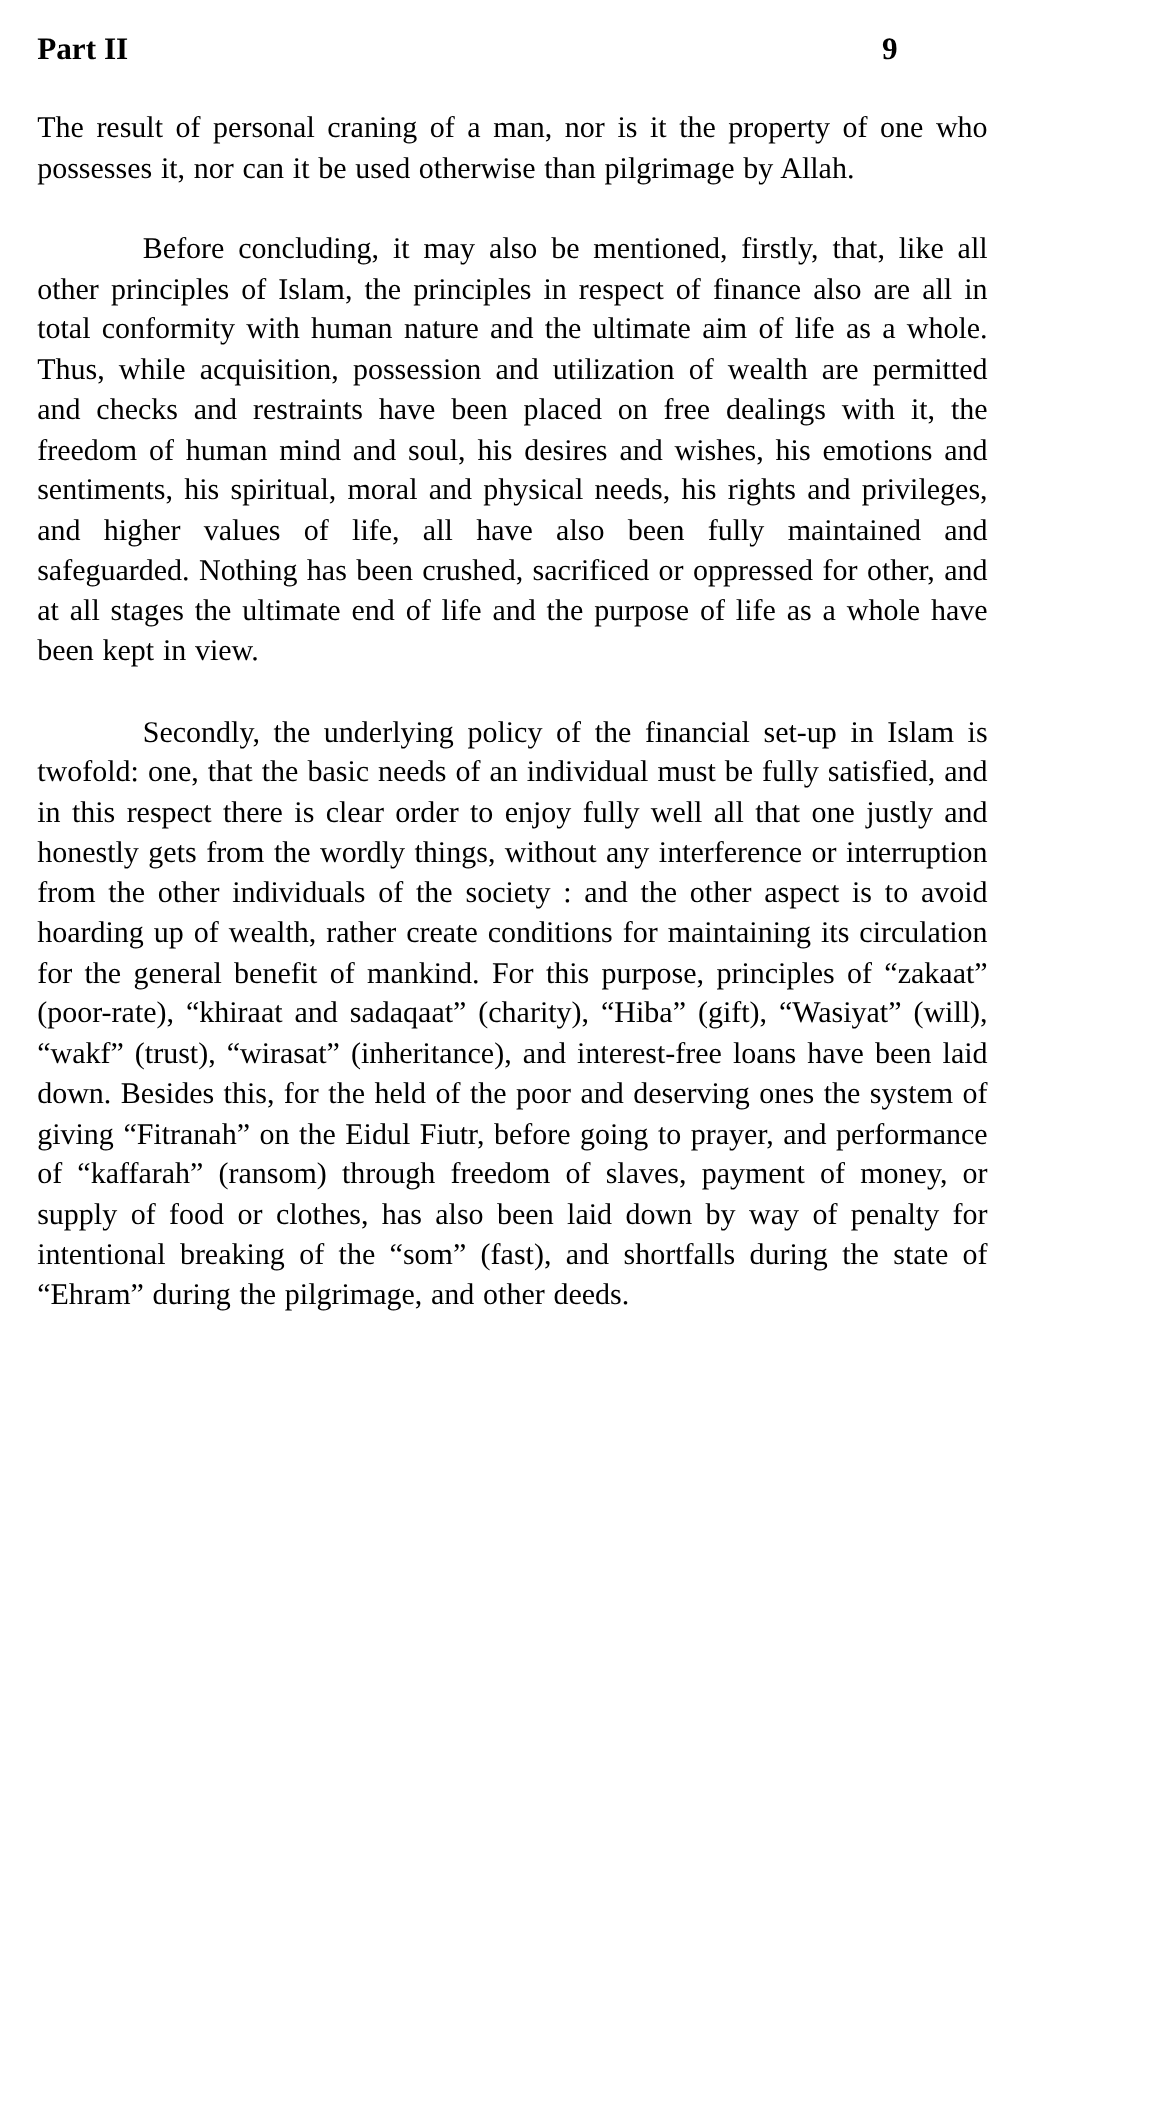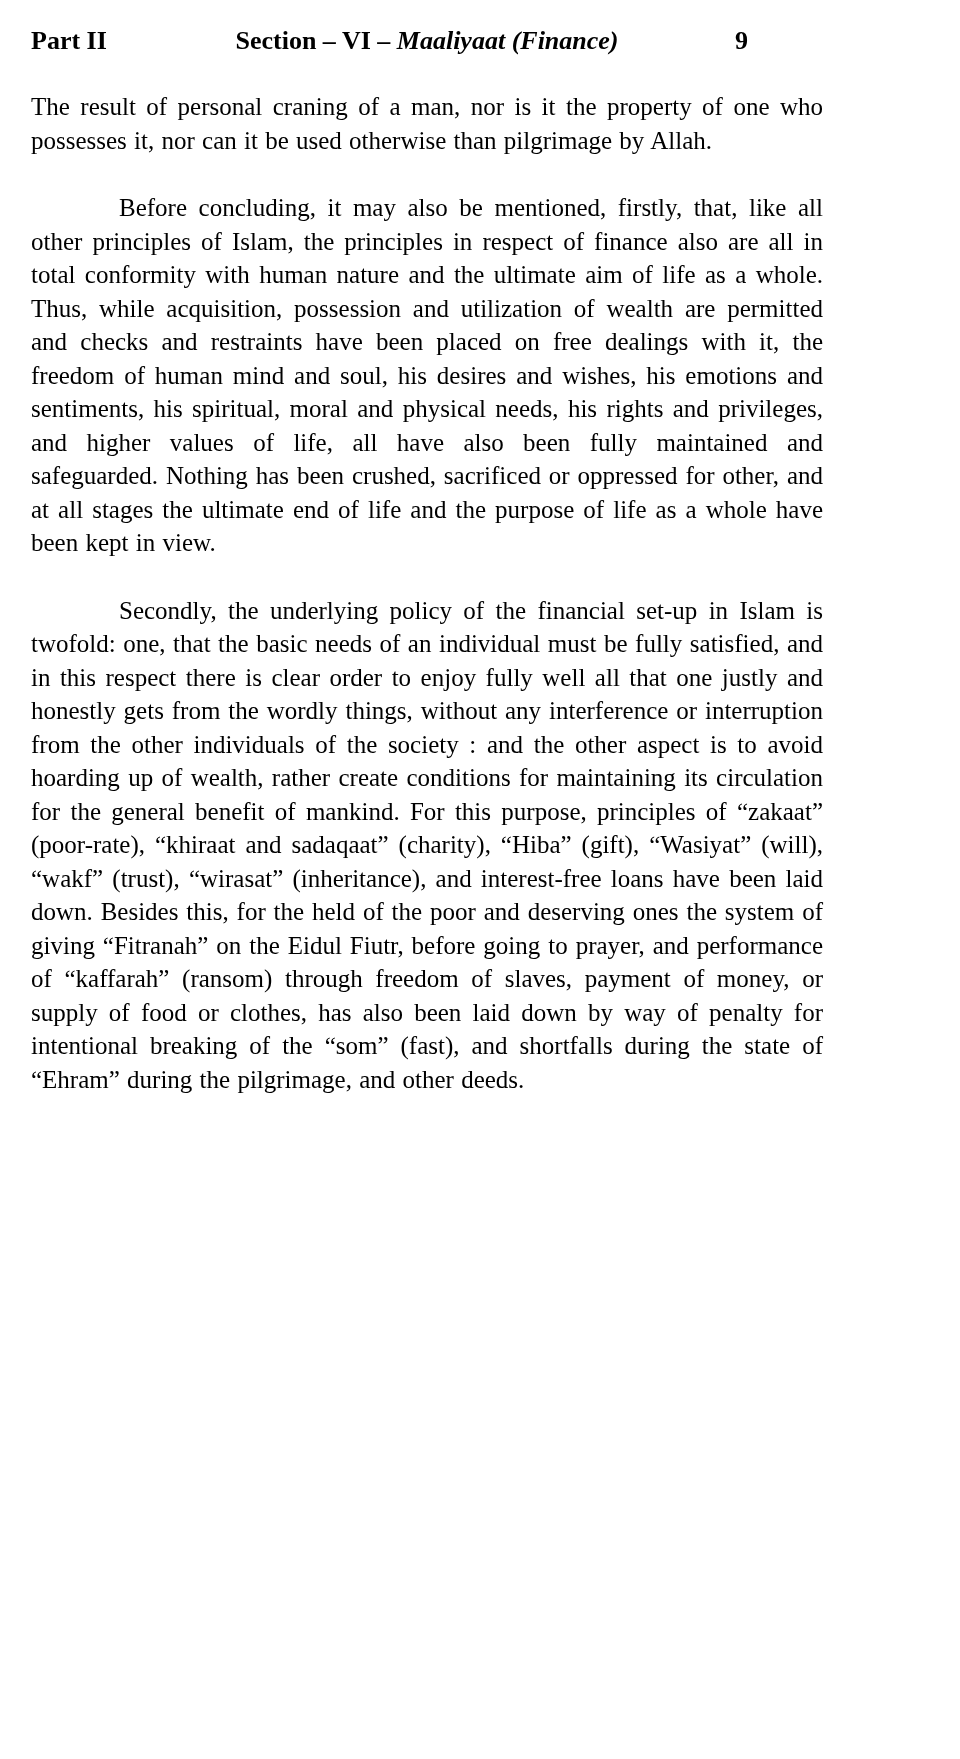--- a/index.html
+++ b/index.html
@@ -59,21 +59,20 @@
     text-indent: 88px;
   }
 </style>
 </head>
 <body>
 
 <div class="page">
 
   <div class="header">
     <span class="part">Part II</span>
-    <span class="section"><span>Section – VI – </span><i>Maaliyaat (Finance)</i></span>
     <span class="page-num">9</span>
   </div>
 
   <p class="para">The result of personal craning of a man, nor is it the property of one who possesses it, nor can it be used otherwise than pilgrimage by Allah.</p>
 
   <p class="para indent">Before concluding, it may also be mentioned, firstly, that, like all other principles of Islam, the principles in respect of finance also are all in total conformity with human nature and the ultimate aim of life as a whole. Thus, while acquisition, possession and utilization of wealth are permitted and checks and restraints have been placed on free dealings with it, the freedom of human mind and soul, his desires and wishes, his emotions and sentiments, his spiritual, moral and physical needs, his rights and privileges, and higher values of life, all have also been fully maintained and safeguarded. Nothing has been crushed, sacrificed or oppressed for other, and at all stages the ultimate end of life and the purpose of life as a whole have been kept in view.</p>
 
   <p class="para indent">Secondly, the underlying policy of the financial set-up in Islam is twofold: one, that the basic needs of an individual must be fully satisfied, and in this respect there is clear order to enjoy fully well all that one justly and honestly gets from the wordly things, without any interference or interruption from the other individuals of the society : and the other aspect is to avoid hoarding up of wealth, rather create conditions for maintaining its circulation for the general benefit of mankind. For this purpose, principles of “zakaat” (poor-rate), “khiraat and sadaqaat” (charity), “Hiba” (gift), “Wasiyat” (will), “wakf” (trust), “wirasat” (inheritance), and interest-free loans have been laid down. Besides this, for the held of the poor and deserving ones the system of giving “Fitranah” on the Eidul Fiutr, before going to prayer, and performance of “kaffarah” (ransom) through freedom of slaves, payment of money, or supply of food or clothes, has also been laid down by way of penalty for intentional breaking of the “som” (fast), and shortfalls during the state of “Ehram” during the pilgrimage, and other deeds.</p>
 
 </div>

